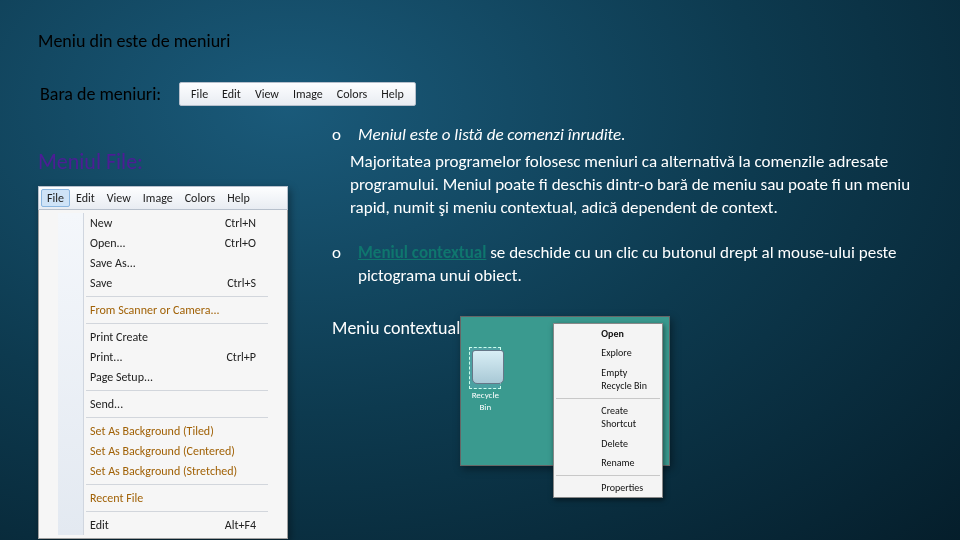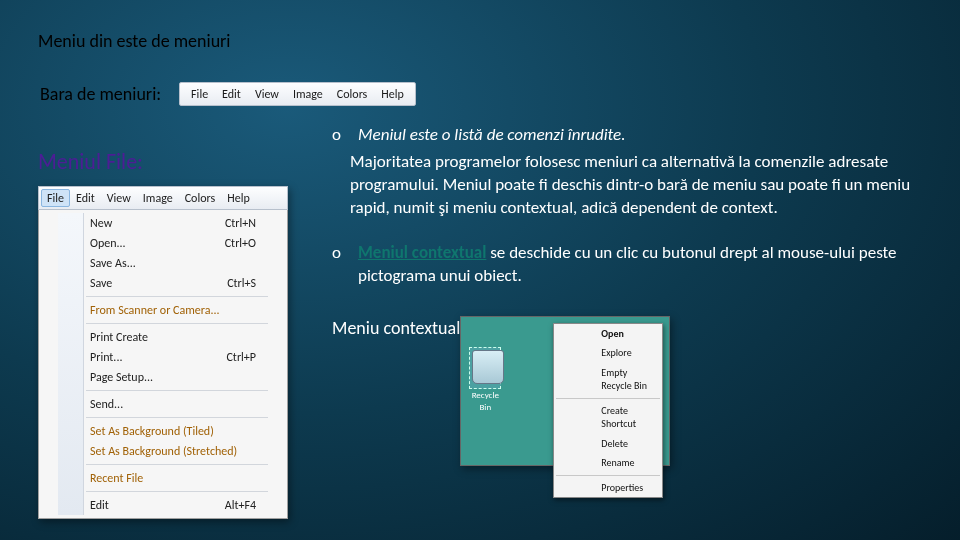--- a/index.html
+++ b/index.html
@@ -225,20 +225,24 @@
         <div class="mi">
           <span>Send...</span>
           <span></span>
         </div>
         <div class="sep"></div>
         <div class="mi dis">
           <span>Set As Background (Tiled)</span>
           <span></span>
         </div>
         <div class="mi dis">
+          <span>Set As Background (Centered)</span>
+          <span></span>
+        </div>
+        <div class="mi dis">
           <span>Set As Background (Stretched)</span>
           <span></span>
         </div>
         <div class="sep"></div>
         <div class="mi dis">
           <span>Recent File</span>
           <span></span>
         </div>
         <div class="sep"></div>
         <div class="mi">

